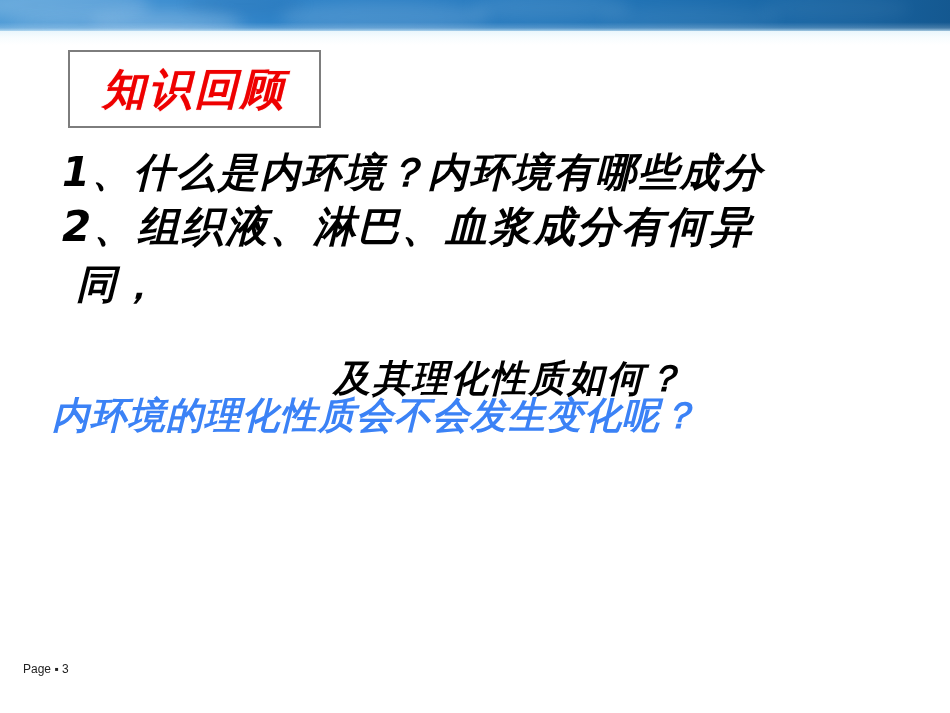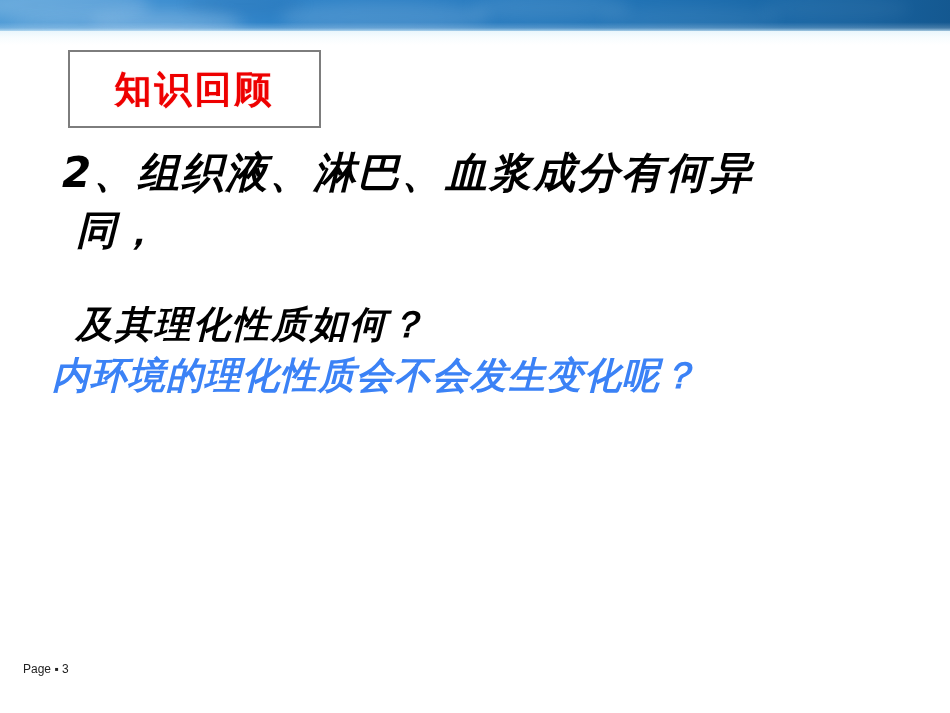--- a/index.html
+++ b/index.html
@@ -85,22 +85,23 @@
     position: absolute;
     left: 0;
     top: 0;
     width: 100%;
     height: 100%;
     display: flex;
     align-items: center;
     justify-content: center;
     color: #ee0000;
     font-family: "DejaVu Sans", "Liberation Sans", sans-serif;
-    font-size: 37px;
+    font-size: 43px;
     font-weight: bold;
+    font-style: italic;
     letter-spacing: 3px;
     line-height: 1;
     white-space: nowrap;
     text-shadow: 0 0 1px rgba(238,0,0,0.45);
   }
 
   
   .body-text {
     position: absolute;
     left: 62px;
@@ -135,21 +136,22 @@
   .q2-b {
     font-size: 40px;
     letter-spacing: 2px;
     padding-left: 14px;
     margin-bottom: 56px;
   }
   .q3 {
     font-size: 37px;
     letter-spacing: 2px;
     padding-left: 14px;
-    margin-bottom: 14px;
+    margin-bottom: 0;
+    text-align: center;
   }
   .q-blue {
     font-size: 37px;
     letter-spacing: 1px;
     color: #3b82f6;
     padding-left: 0px;
     white-space: nowrap;
     line-height: 1.0;
     margin-left: -10px;
   }
@@ -181,20 +183,21 @@
     <div class="cloud c7"></div>
     <div class="cloud c8"></div>
   </div>
   <div class="banner-fade"></div>
 
   <div class="title-box">
     <div class="title-text">知识回顾</div>
   </div>
 
   <div class="body-text">
+    <div class="q-line q1-a">1、什么是内环境？内环境有哪些成分</div>
     <div class="q-line q2-a">2、组织液、淋巴、血浆成分有何异</div>
     <div class="q-line q2-b">同，</div>
     <div class="q-line q3">及其理化性质如何？</div>
     <div class="q-blue">内环境的理化性质会不会发生变化呢？</div>
   </div>
 
   <div class="footer">Page ▪ 3</div>
 
 </div>
 

